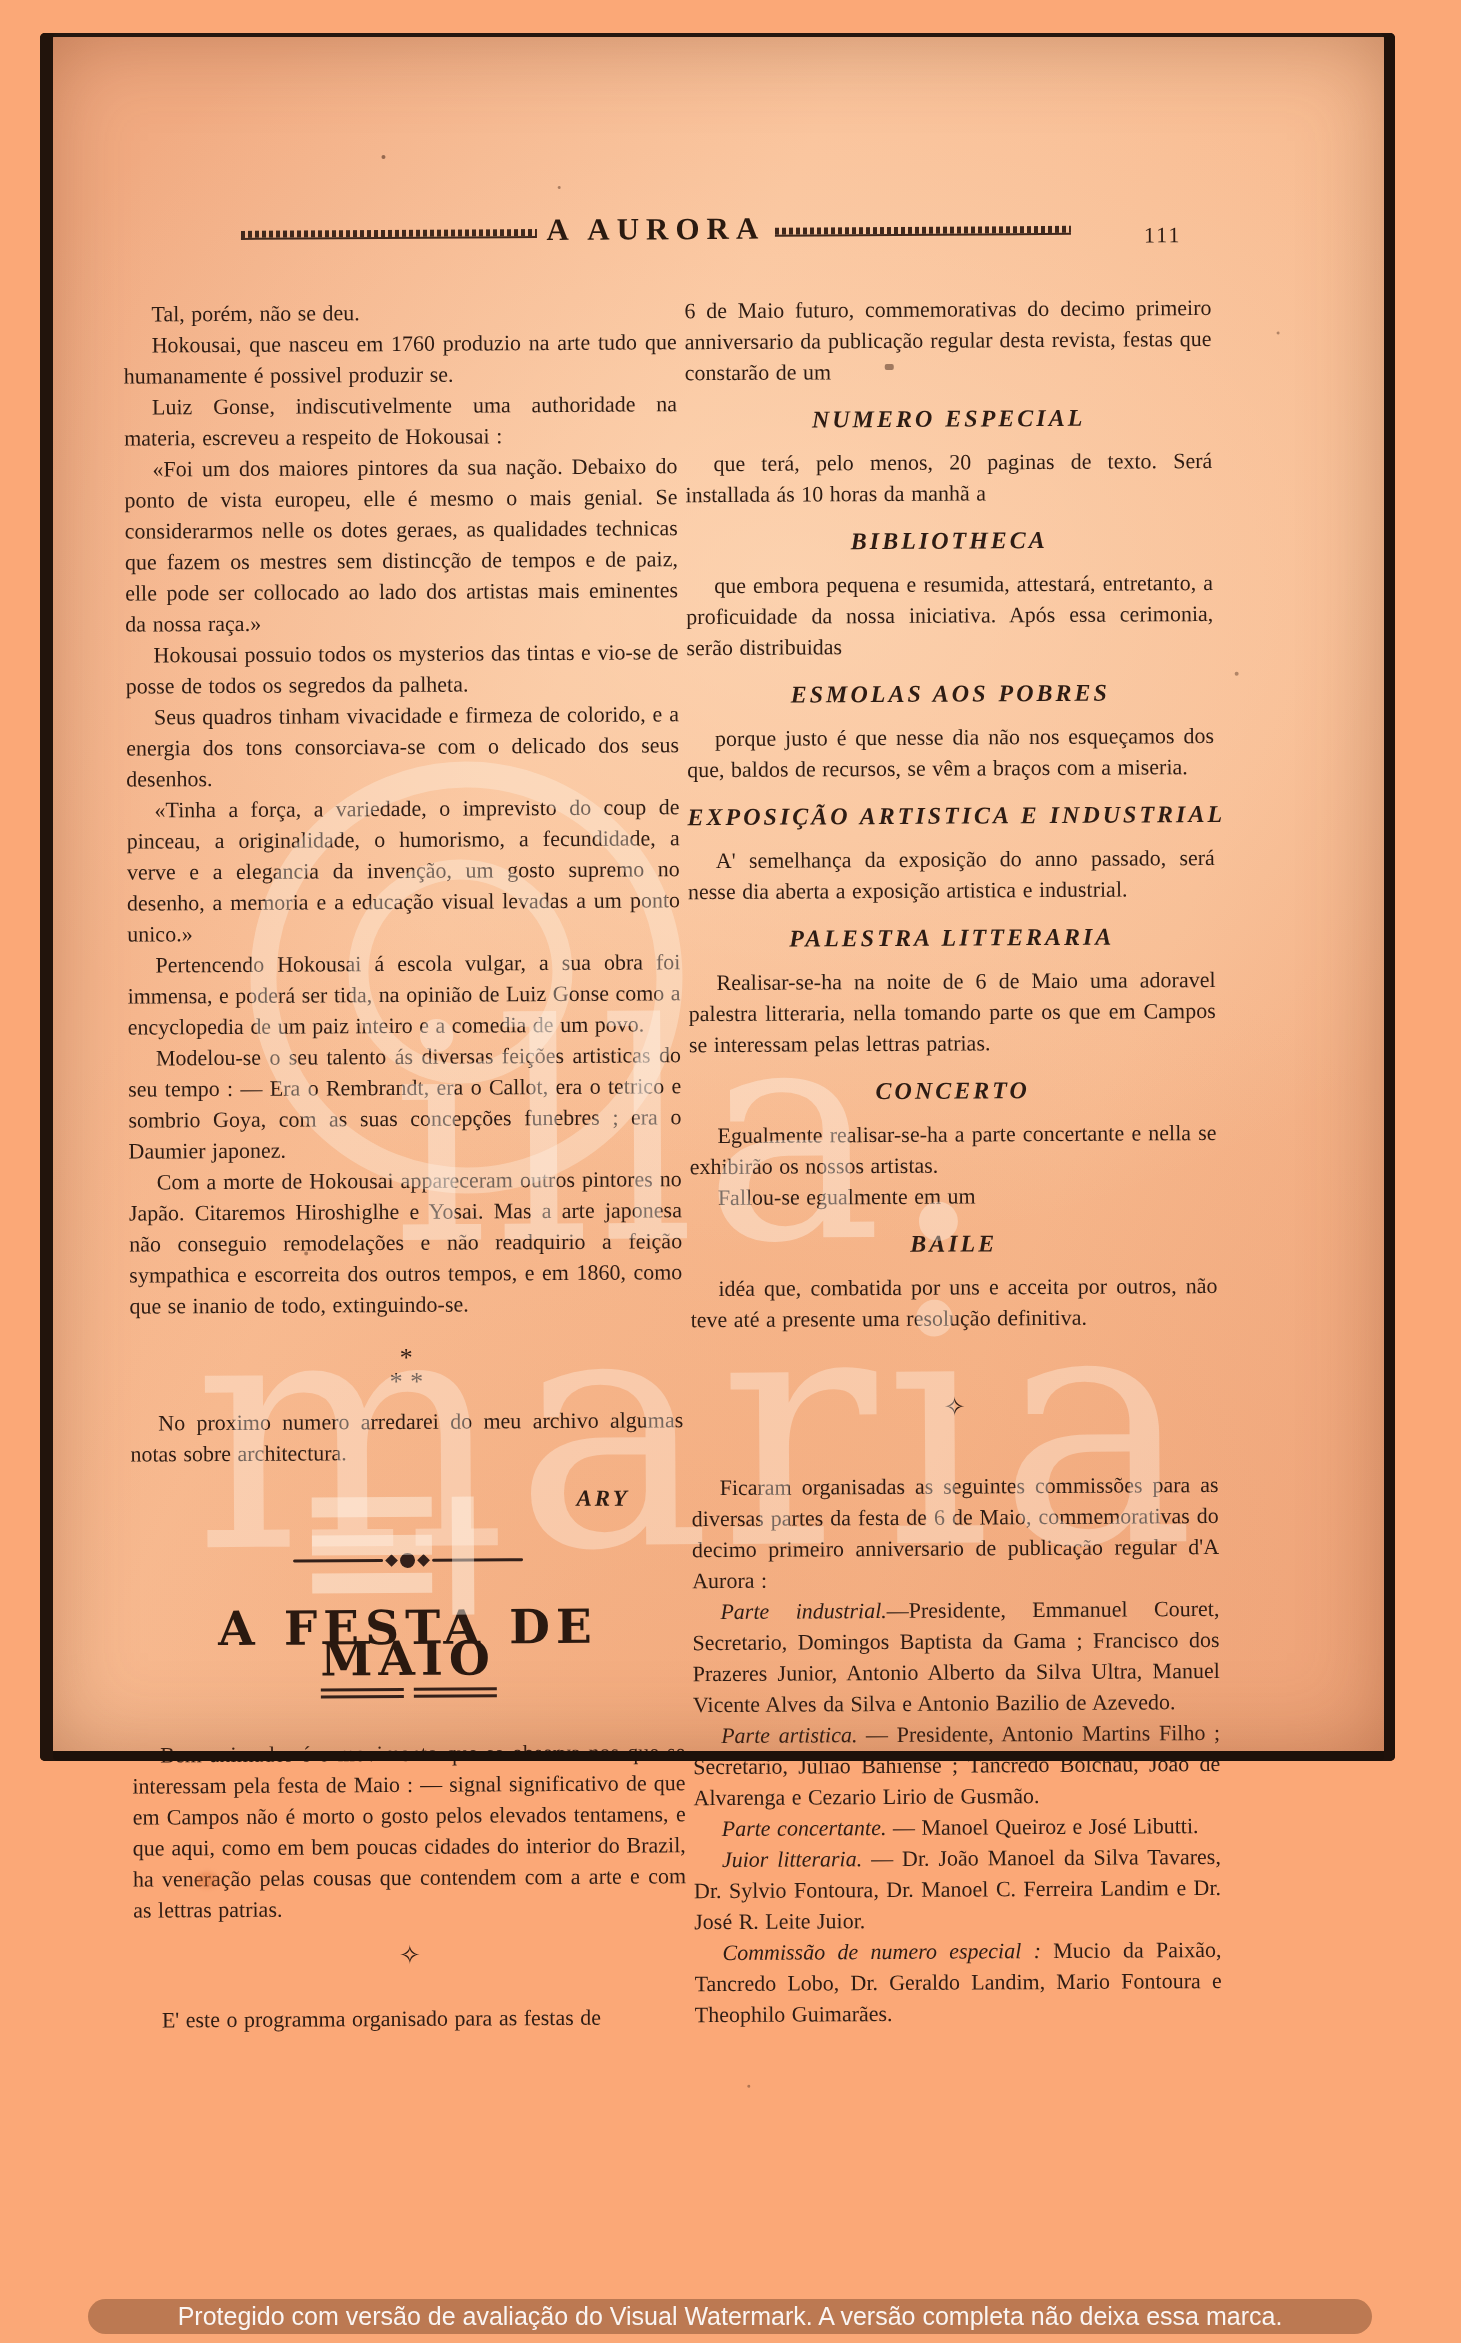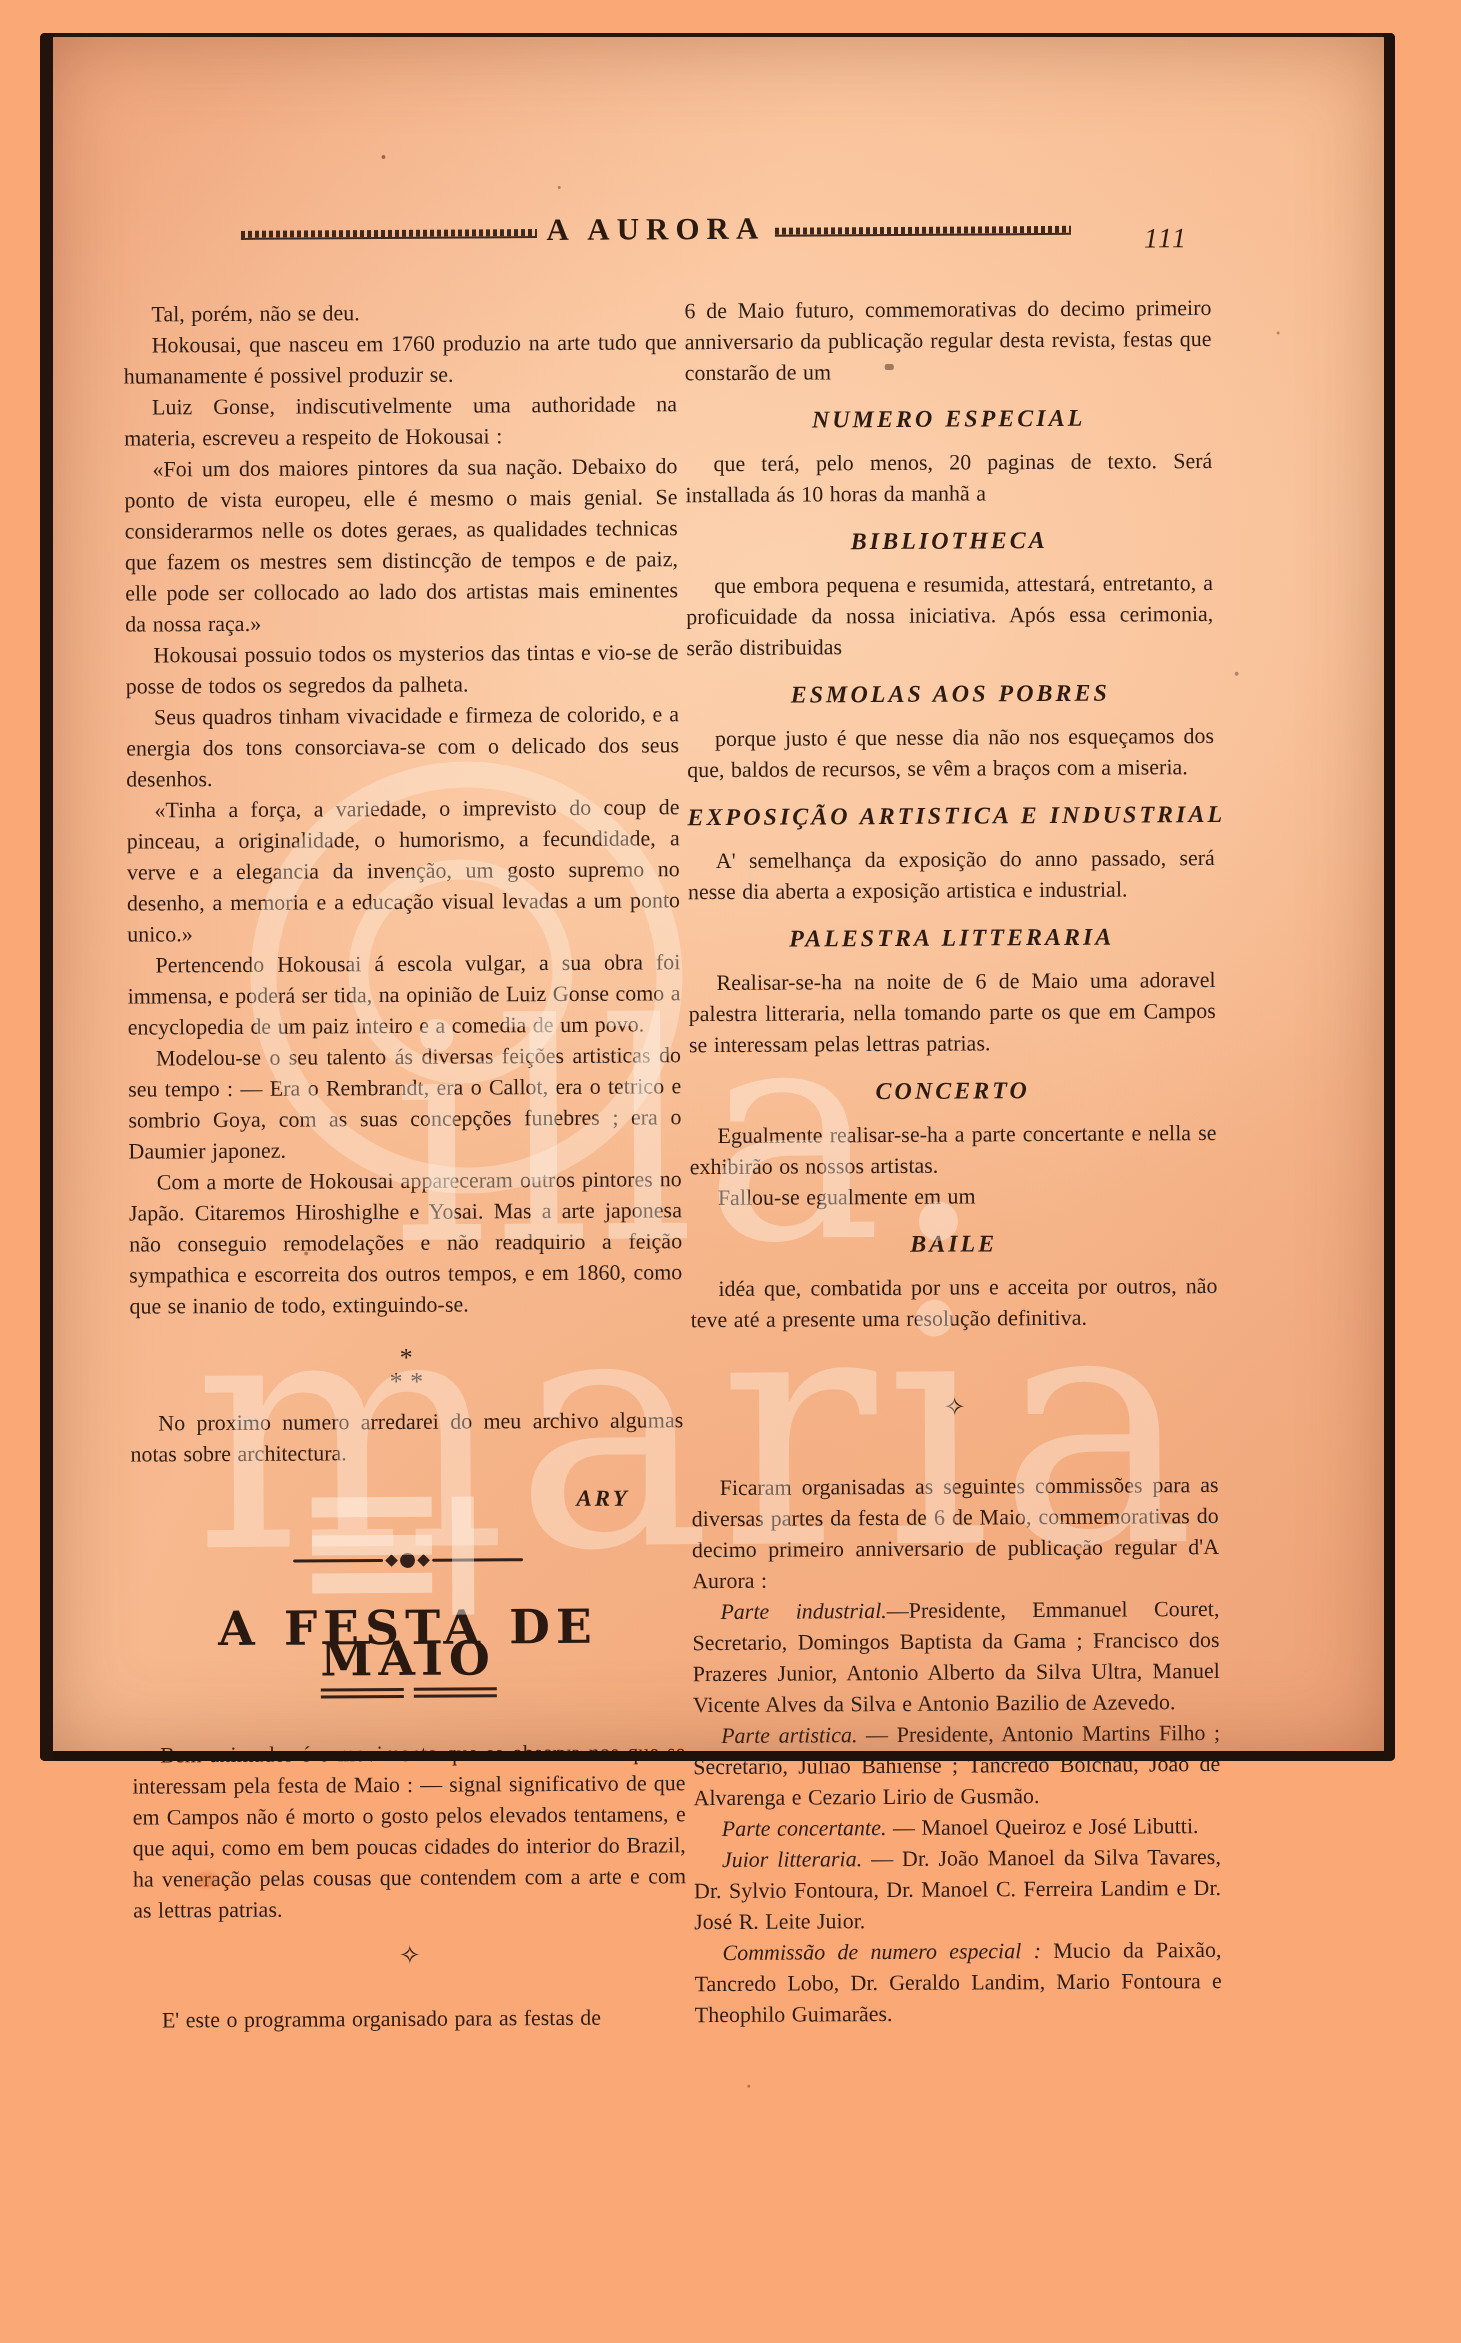--- a/index.html
+++ b/index.html
@@ -24,21 +24,21 @@
   .page{position:absolute;inset:0;transform:rotate(-0.35deg);color:#2e1c13;}
 
   
   .masthead{position:absolute;left:205px;top:178px;width:830px;
             display:flex;align-items:center;gap:10px;}
   .m-rule{flex:1;height:7px;margin-top:6px;
           background:repeating-linear-gradient(90deg,#40281c 0 4px,rgba(64,40,28,0) 4px 7px);
           border-bottom:2px solid #40281c;}
   .mast-title{margin:0;font-size:31px;font-weight:bold;letter-spacing:7px;
               white-space:nowrap;color:#2b1a10;}
-  .folio{position:absolute;left:1108px;top:192px;font-size:28px;letter-spacing:2px;font-style:italic;}
+  .folio{position:absolute;left:1108px;top:192px;font-size:22px;letter-spacing:2px;}
 
   
   .col{position:absolute;top:262px;font-size:22px;line-height:31px;
        text-align:justify;word-spacing:1px;}
   .col-left{left:87px;width:553px;}
   .col-right{left:648px;width:527px;}
   .par{margin:0;text-indent:28px;}
   .no-ind{text-indent:0;}
 
   .stars{margin-top:26px;text-align:center;font-size:26px;line-height:24px;color:#2e1c13;}
@@ -226,14 +226,17 @@
       <div class="fleck" style="left:1085px;top:982px;width:3px;height:3px;background:rgba(70,40,25,.45);"></div>
       <div class="fleck" style="left:262px;top:1216px;width:4px;height:4px;background:rgba(70,40,25,.45);"></div>
       <div class="fleck" style="left:150px;top:1836px;width:22px;height:16px;background:rgba(205,100,45,.35);filter:blur(2px);"></div>
       <div class="fleck" style="left:700px;top:2052px;width:3px;height:3px;background:rgba(70,40,25,.4);"></div>
       <div class="fleck" style="left:420px;top:522px;width:3px;height:3px;background:rgba(70,40,25,.4);"></div>
       <div class="fleck" style="left:1240px;top:302px;width:3px;height:3px;background:rgba(70,40,25,.4);"></div>
 
     </div>
   </div>
 
+  <div class="wm-bar">
+    <span>Protegido com versão de avaliação do Visual Watermark. A versão completa não deixa essa marca.</span>
+  </div>
 
 </div>
 
 </body></html>

